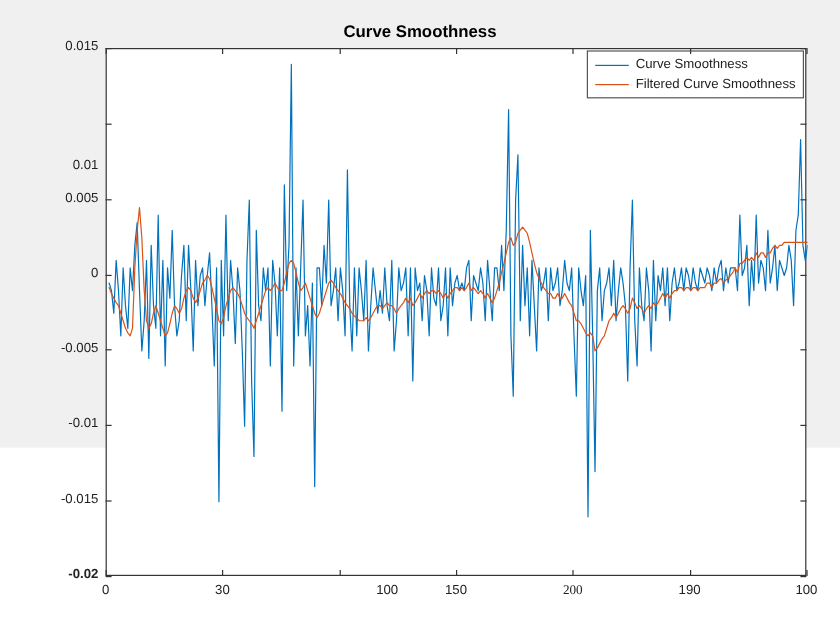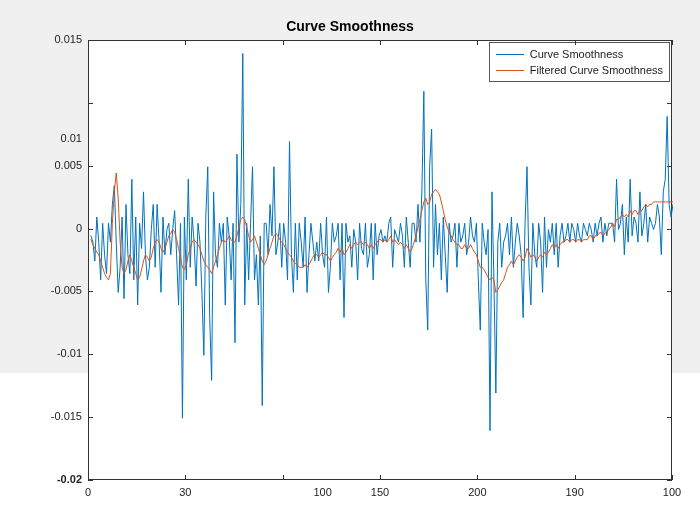--- a/index.html
+++ b/index.html
@@ -131,21 +131,21 @@
     <div class="tick-mark" style="left: 88px; top: 40px; width: 1px; height: 5px;"></div>
     <div class="tick-label x-tick-label" style="left: 185.333px; top: 486px;">30</div>
     <div class="tick-mark" style="left: 185.333px; top: 475px; width: 1px; height: 5px;"></div>
     <div class="tick-mark" style="left: 185.333px; top: 40px; width: 1px; height: 5px;"></div>
     <div class="tick-label x-tick-label" style="left: 282.667px; top: 486px; margin-left: 40px;">100</div>
     <div class="tick-mark" style="left: 282.667px; top: 475px; width: 1px; height: 5px;"></div>
     <div class="tick-mark" style="left: 282.667px; top: 40px; width: 1px; height: 5px;"></div>
     <div class="tick-label x-tick-label" style="left: 380px; top: 486px;">150</div>
     <div class="tick-mark" style="left: 380px; top: 475px; width: 1px; height: 5px;"></div>
     <div class="tick-mark" style="left: 380px; top: 40px; width: 1px; height: 5px;"></div>
-    <div class="tick-label x-tick-label" style="left: 477.333px; top: 486px;">200</div>
+    <div class="tick-label x-tick-label" style="left: 477.333px; top: 486px; font-family: Liberation Serif, serif;">200</div>
     <div class="tick-mark" style="left: 477.333px; top: 475px; width: 1px; height: 5px;"></div>
     <div class="tick-mark" style="left: 477.333px; top: 40px; width: 1px; height: 5px;"></div>
     <div class="tick-label x-tick-label" style="left: 574.667px; top: 486px;">190</div>
     <div class="tick-mark" style="left: 574.667px; top: 475px; width: 1px; height: 5px;"></div>
     <div class="tick-mark" style="left: 574.667px; top: 40px; width: 1px; height: 5px;"></div>
     <div class="tick-label x-tick-label" style="left: 672px; top: 486px;">100</div>
     <div class="tick-mark" style="left: 672px; top: 475px; width: 1px; height: 5px;"></div>
     <div class="tick-mark" style="left: 672px; top: 40px; width: 1px; height: 5px;"></div>
   </div>
 

